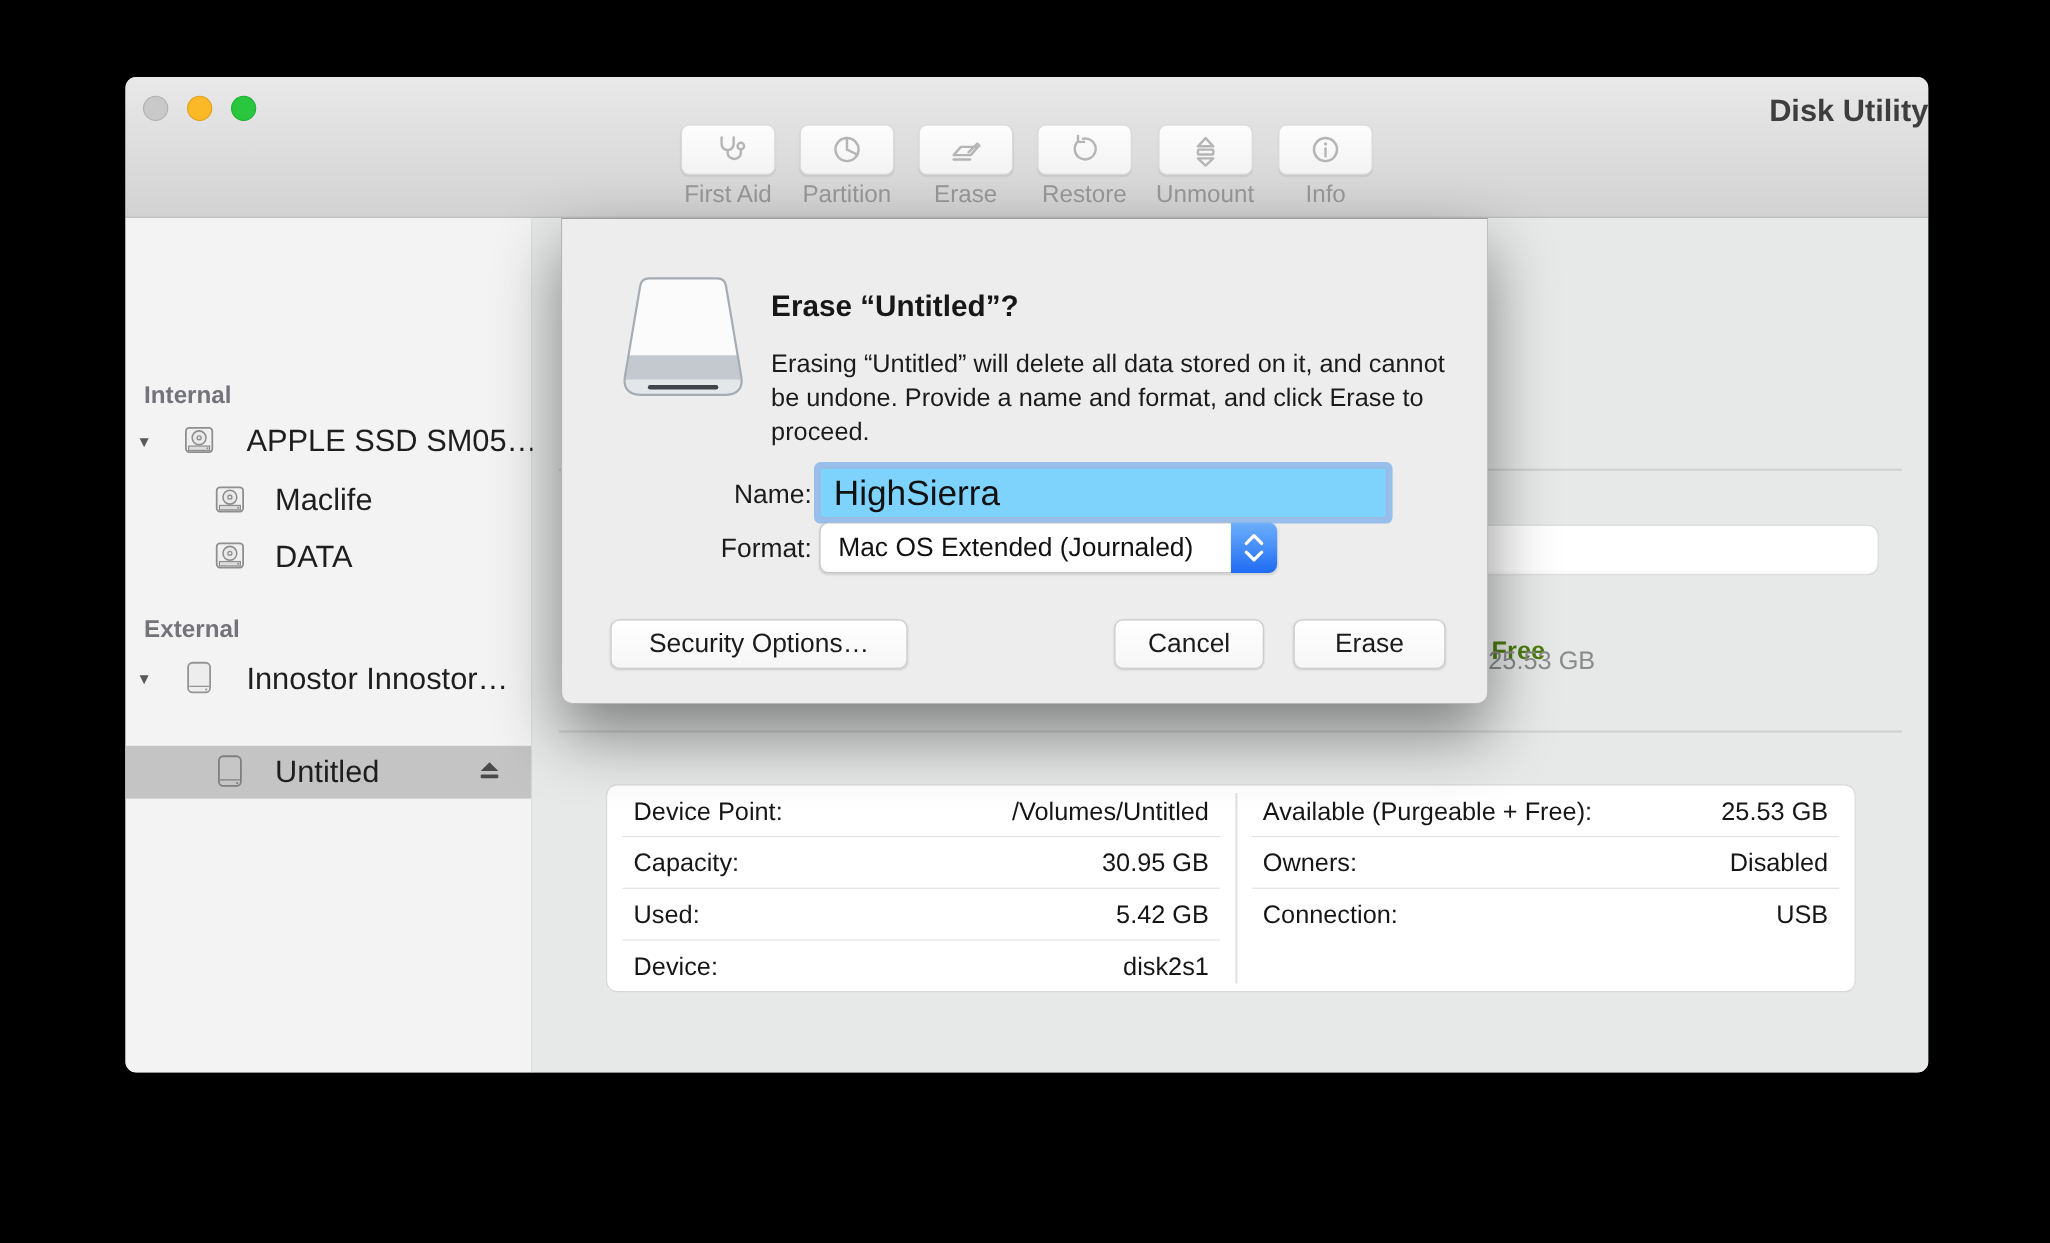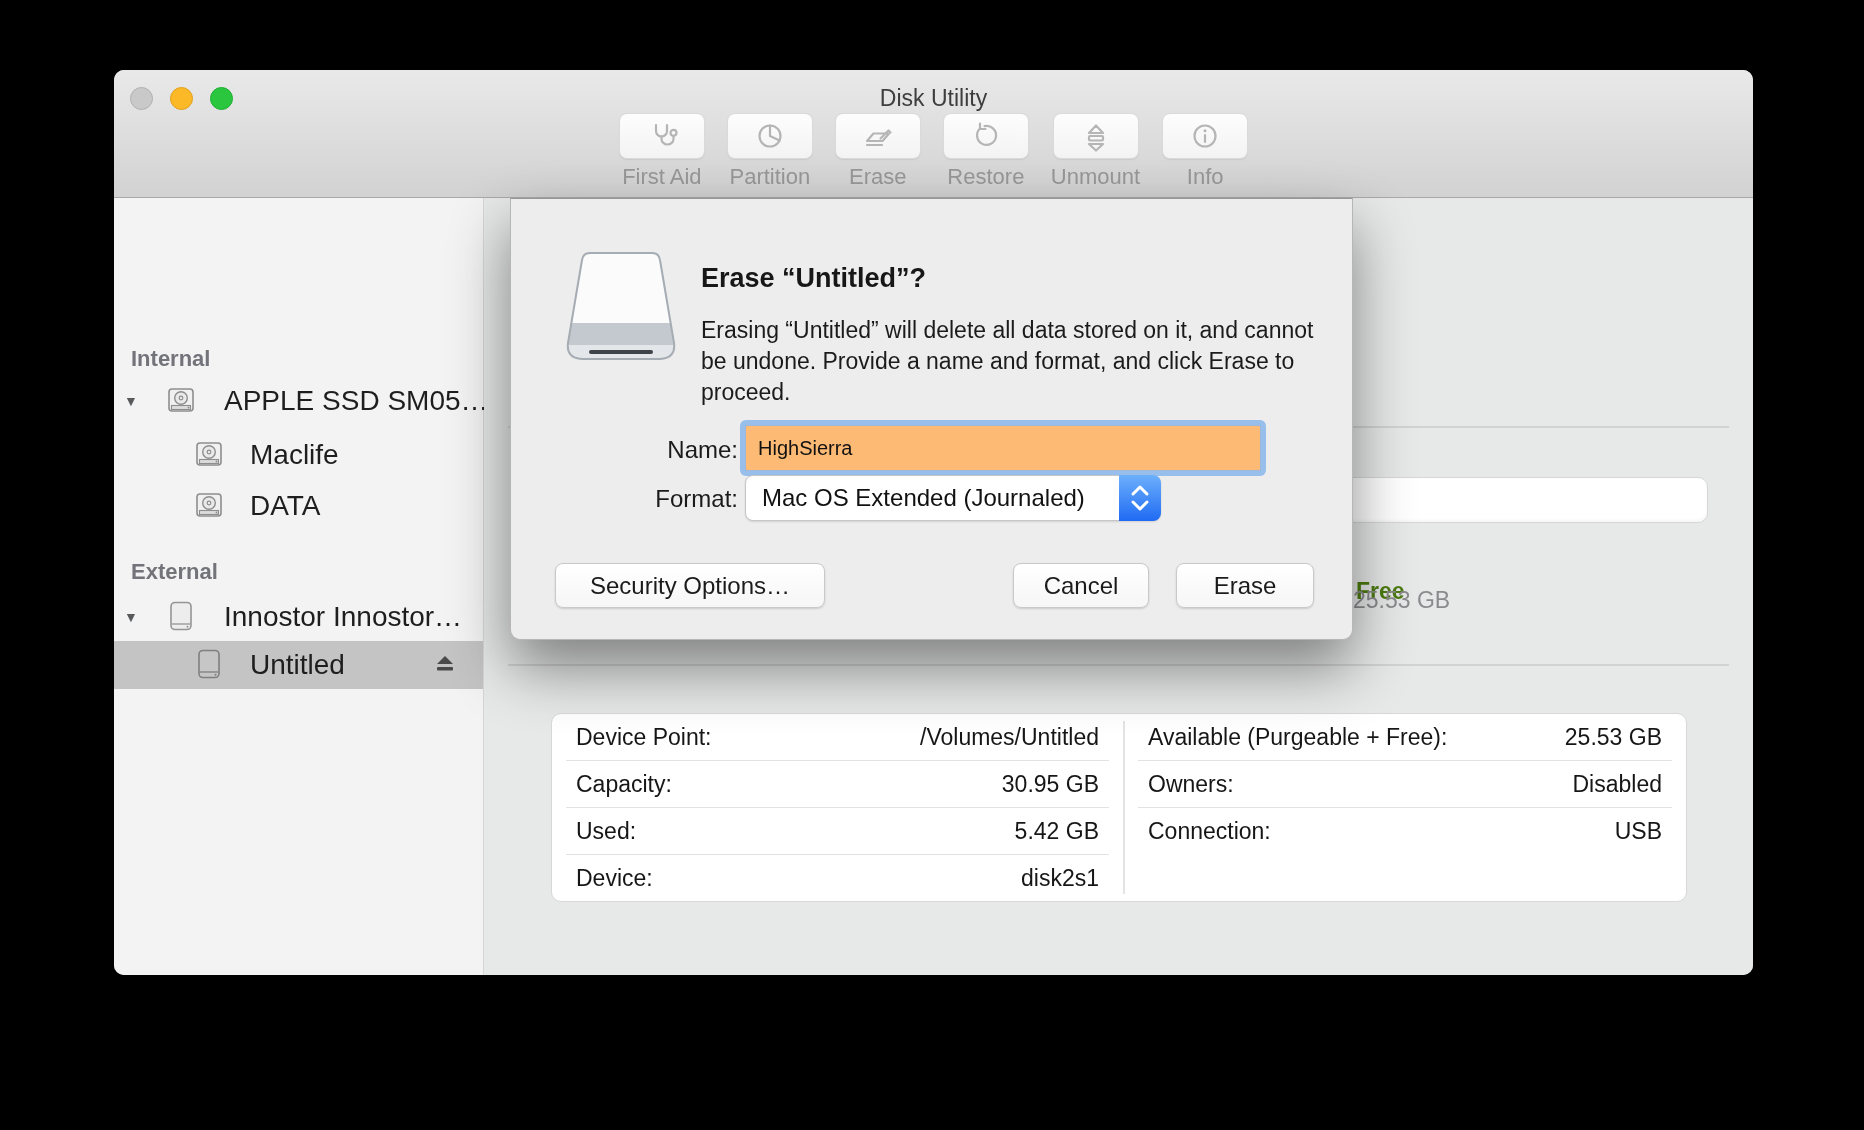--- a/index.html
+++ b/index.html
@@ -13,37 +13,37 @@
     box-shadow:0 40px 100px rgba(0,0,0,.75), 0 0 1px rgba(0,0,0,.9); }
 
   
   .chrome { position:absolute; left:0; top:0; right:0; height:128px;
     background:linear-gradient(#e9e9e9,#d2d2d2); border-bottom:1px solid #a9a9a9; }
   .lights { position:absolute; left:16px; top:17px; display:flex; gap:17px; }
   .light { width:23px; height:23px; border-radius:50%; display:inline-block; }
   .light.close { background:#c9c9c9; border:1px solid #b0b0b0; }
   .light.min   { background:#fbb827; border:1px solid #e0a11d; }
   .light.zoom  { background:#2ac63d; border:1px solid #1faf34; }
-  .title { position:absolute; left:0; right:0; top:15px; text-align:center;
-    font-size:23px; font-weight:400; color:#3e3e3e; }
+  .title { position:absolute; left:0; right:0; top:15px; text-align:right;
+    font-size:28px; font-weight:700; color:#3e3e3e; }
   .toolbar { position:absolute; left:0; right:0; top:43px; display:flex;
     justify-content:center; gap:22px; }
   .tool { display:flex; flex-direction:column; align-items:center; gap:5px; }
   .tool-btn { width:86px; height:46px; border-radius:8px;
     background:linear-gradient(#fdfdfd,#f3f3f3); border:1px solid #dadada;
     box-shadow:0 1px 1px rgba(0,0,0,.07); display:flex; align-items:center; justify-content:center; }
   .tool-label { font-size:22px; color:#979797; white-space:nowrap; }
   .ticon { stroke:#b5b5b5; fill:none; stroke-width:2.2; stroke-linecap:round; stroke-linejoin:round; }
 
   
   .sidebar { position:absolute; left:0; top:128px; bottom:0; width:370px;
     background:#f3f3f4; border-right:1px solid #d6d6d6; }
   .side-header { position:absolute; left:17px; font-size:22px; font-weight:600; color:#73737a; }
   .side-row { position:absolute; left:0; right:0; height:48px; display:flex; align-items:center; }
-  .side-row.selected { background:#c4c4c4; }
+  .side-row.selected { background:#c4c4c4;margin-top:37px; }
   .tri { position:absolute; left:6px; width:22px; text-align:center; font-size:14px; color:#58595b; }
   .dicon { position:absolute; top:6px; }
   .dicon.lvl0 { left:50px; } .dicon.lvl1 { left:78px; }
   .side-label { font-size:28px; color:#1e1e1e; white-space:nowrap; }
   .ind0 { margin-left:110px; } .ind1 { margin-left:136px; }
   .eject { position:absolute; right:28px; top:14px; }
 
   .main { position:absolute; left:370px; top:128px; right:0; bottom:0; background:#e7e8e8; }
   .divider { position:absolute; left:24px; width:1221px; height:2px; background:#d2d2d3; }
   .d1 { top:228px; } .d2 { top:466px; }
@@ -68,21 +68,21 @@
   .sheet { position:absolute; left:396px; top:128px; width:843px; height:442px;
     background:#ededed; border:1px solid #b6b6b6; border-top:1px solid #979797;
     border-radius:0 0 10px 10px; box-shadow:0 28px 60px rgba(0,0,0,.45); z-index:5; }
   .sheet-icon { position:absolute; left:48px; top:46px; }
   .sheet-title { position:absolute; left:190px; top:64px; font-size:27px; font-weight:700; color:#171717; }
   .sheet-msg { position:absolute; left:190px; top:116px; width:634px; font-size:23px;
     line-height:31px; color:#1b1b1b; }
   .f-label { position:absolute; left:0; width:227px; text-align:right; font-size:24px; color:#1b1b1b; }
   .f-label.name { top:237px; } .f-label.format { top:286px; }
   .name-input { position:absolute; left:234px; top:226px; width:516px; height:46px;
-    border:1px solid #9fb7d8; border-radius:2px; background:#fdba74; font-size:20px;
+    border:1px solid #9fb7d8; border-radius:2px; background:#7dd3fc; font-size:32px;
     font-family:inherit; color:#111; padding:0 12px; outline:none;
     box-shadow:0 0 0 5px rgba(116,169,233,.7); }
   .popup { position:absolute; left:234px; top:276px; width:416px; height:46px;
     background:#fff; border:1px solid #c6c6c6; border-radius:8px;
     box-shadow:0 1px 2px rgba(0,0,0,.12); display:flex; align-items:center; }
   .popup-text { font-size:24px; color:#111; margin-left:16px; white-space:nowrap; }
   .stepper { position:absolute; right:-1px; top:-1px; width:42px; height:46px;
     border-radius:0 8px 8px 0; background:linear-gradient(#6db0fc,#1f6bf3);
     display:flex; align-items:center; justify-content:center; }
   .btn { position:absolute; top:364px; height:45px; background:linear-gradient(#fff,#f6f6f6);

